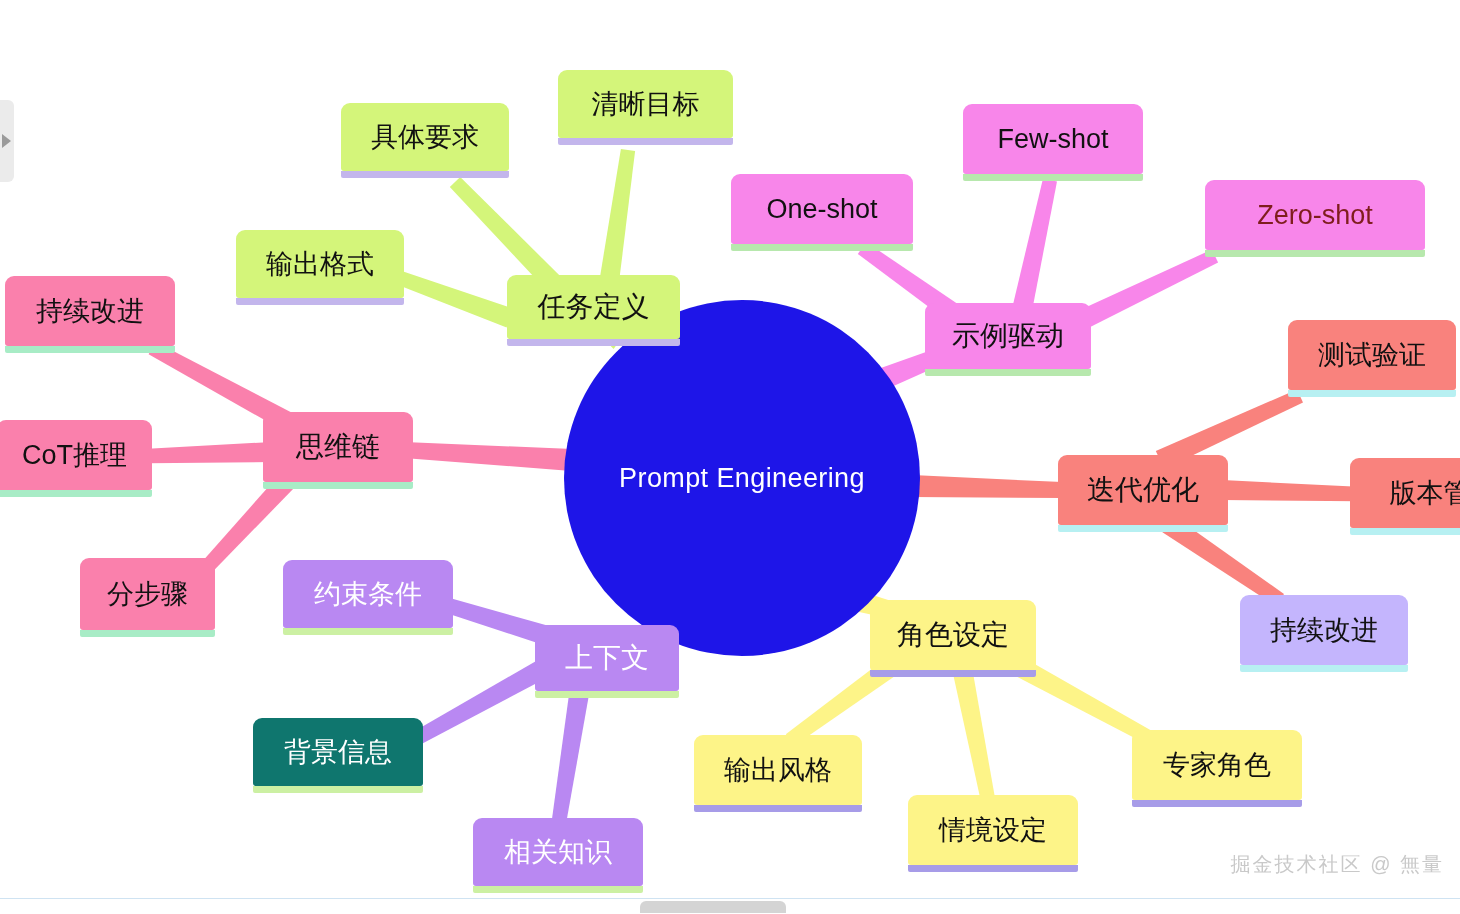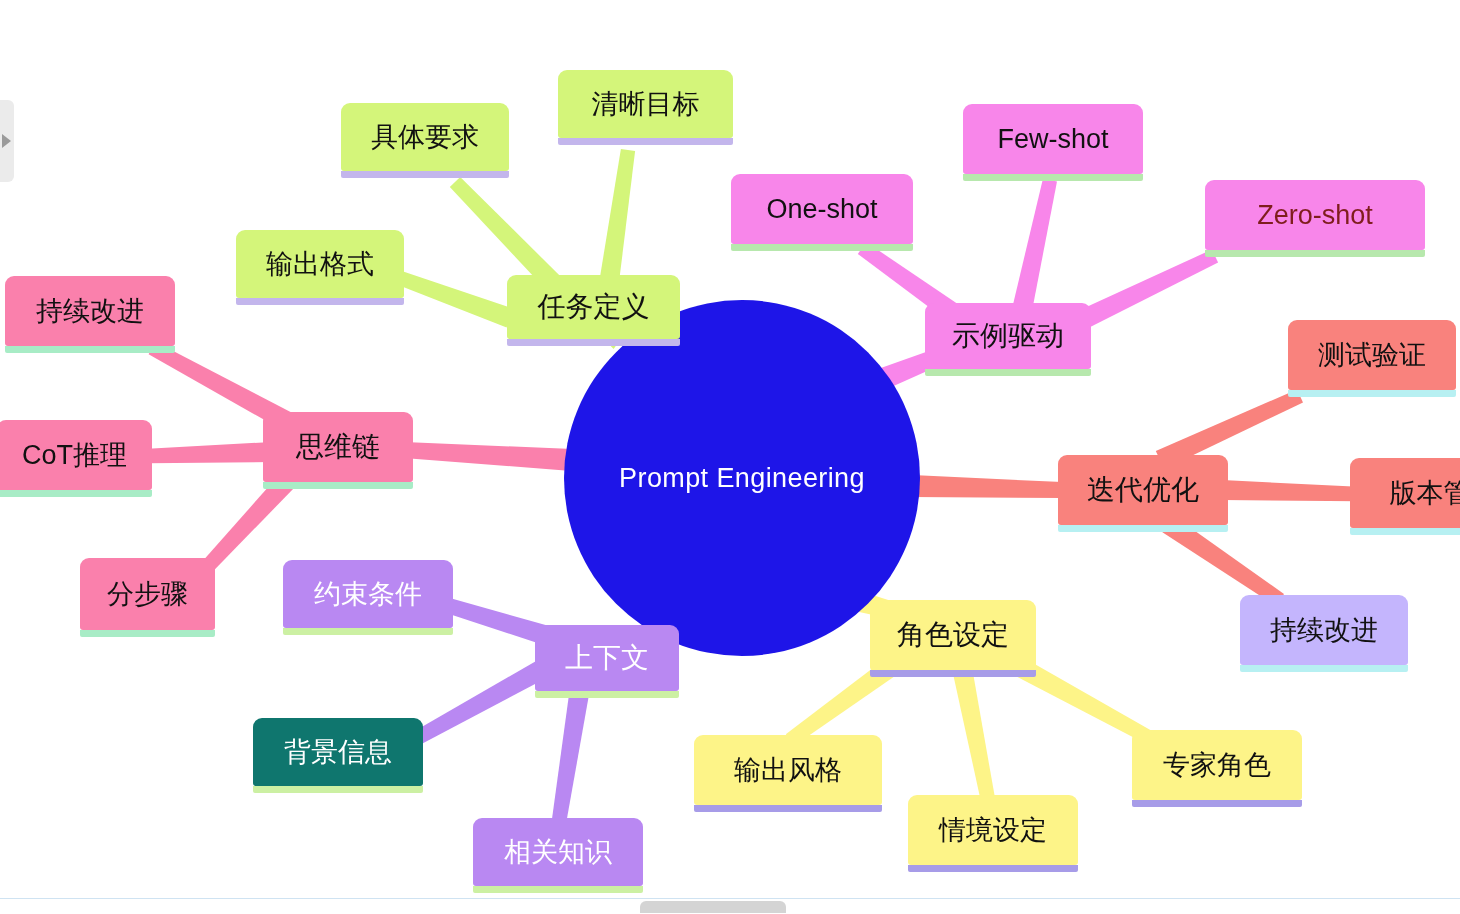--- a/index.html
+++ b/index.html
@@ -204,21 +204,21 @@
         <span class="underline" style="background: rgb(183, 240, 242);"></span>
       </div>
       <div class="node leaf" style="left: 1240px; top: 595px; width: 168px; height: 70px; background: #c4b5fd; color: rgb(17, 17, 17); z-index: 4;">
         <span class="nlabel">持续改进</span>
         <span class="underline" style="background: rgb(183, 240, 242);"></span>
       </div>
       <div class="node branch" style="left: 1058px; top: 455px; width: 170px; height: 70px; background: rgb(249, 130, 125); color: rgb(17, 17, 17); z-index: 6;">
         <span class="nlabel">迭代优化</span>
         <span class="underline" style="background: rgb(183, 240, 242);"></span>
       </div>
-      <div class="node leaf" style="left: 694px; top: 735px; width: 188px; height: 70px; background: rgb(253, 244, 136); color: rgb(17, 17, 17); z-index: 4;">
+      <div class="node leaf" style="left: 694px; top: 735px; width: 168px; height: 70px; background: rgb(253, 244, 136); color: rgb(17, 17, 17); z-index: 4;">
         <span class="nlabel">输出风格</span>
         <span class="underline" style="background: rgb(167, 156, 232);"></span>
       </div>
       <div class="node leaf" style="left: 908px; top: 795px; width: 170px; height: 70px; background: rgb(253, 244, 136); color: rgb(17, 17, 17); z-index: 4;">
         <span class="nlabel">情境设定</span>
         <span class="underline" style="background: rgb(167, 156, 232);"></span>
       </div>
       <div class="node leaf" style="left: 1132px; top: 730px; width: 170px; height: 70px; background: rgb(253, 244, 136); color: rgb(17, 17, 17); z-index: 4;">
         <span class="nlabel">专家角色</span>
         <span class="underline" style="background: rgb(167, 156, 232);"></span>
@@ -262,18 +262,19 @@
     </div>
 
   <div class="hub" id="hub" style="left: 564px; top: 300px; width: 356px; height: 356px; background: rgb(30, 21, 232); color: rgb(255, 255, 255);">
     <span class="hub-label">Prompt Engineering</span>
   </div>
 
   <div class="panel-tab">
     <span class="tri"></span>
   </div>
 
+  <div class="watermark">掘金技术社区 @ 無量</div>
 
   <div class="hscroll">
     <div class="thumb"></div>
   </div>
 
 </div>
 
 </body></html>

